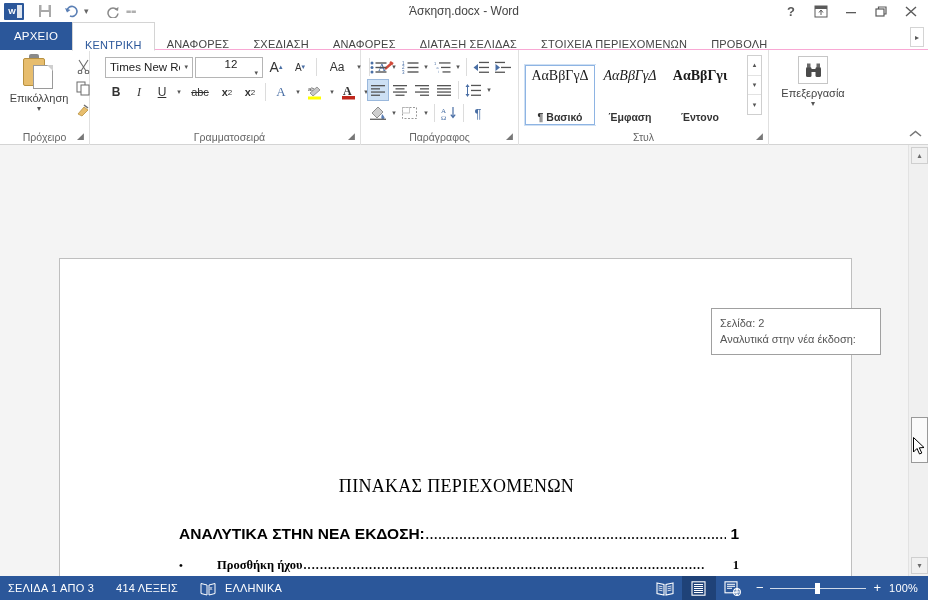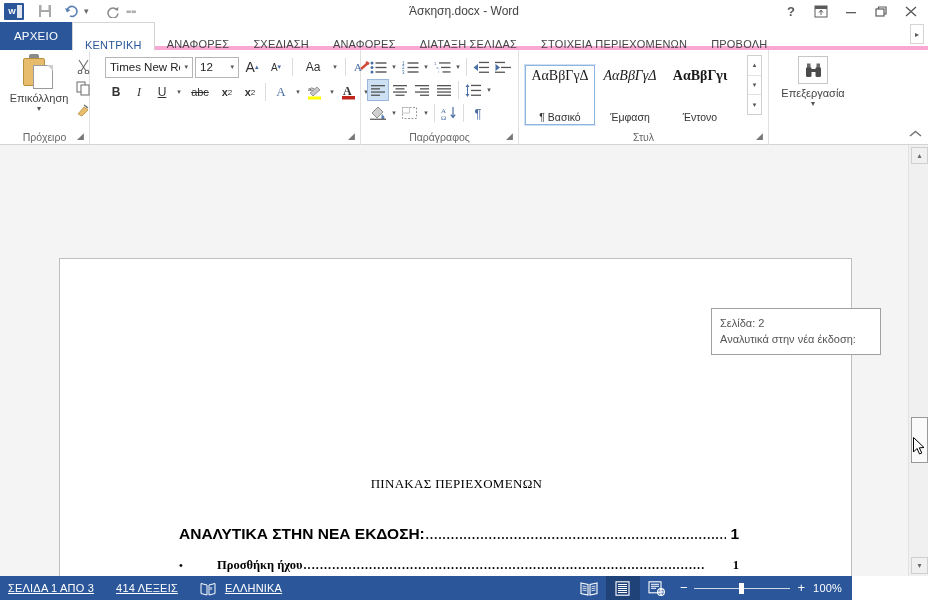--- a/index.html
+++ b/index.html
@@ -46,21 +46,21 @@
   }
   .wc {
     width: 30px; height: 22px; display: flex; align-items:center; justify-content:center;
     color: #5a5a5a; font-size: 13px;
   }
   .wc.help { font-weight: bold; font-size: 13px; }
 
   
   .tabstrip {
     position: absolute; top: 22px; left: 0; width: 928px; height: 28px;
-    background: #fff; border-bottom: 4px solid #f9a8d4;
+    background: #fff; border-bottom: 1px solid #f9a8d4;
   }
   .tabs { display: flex; align-items: flex-end; height: 28px; }
   .tab {
     height: 28px; line-height: 28px; padding: 8px 12px; font-size: 11px;
     color: #444; white-space: nowrap; letter-spacing: .2px;
   }
   .tab.file {
     background: #2b579a; color: #fff; height: 28px; padding: 0 14px;
     font-size: 11.5px;
   }
@@ -129,21 +129,21 @@
   .font-row1 { position: absolute; left: 6px; top: 6px; display: flex; align-items: center; gap: 2px;}
   .font-row2 { position: absolute; left: 6px; top: 31px; display: flex; align-items: center; gap: 1px;}
   .combo {
     height: 21px; border: 1px solid #b5b5b5; background: #fff;
     display: flex; align-items: center; font-size: 11.5px; color: #222; padding-left: 4px;
     position: relative;
   }
   .combo .cv { overflow: hidden; white-space: nowrap; }
   .combo .carr { margin-left: auto; padding: 0 4px; font-size: 7px; color: #555; }
   #font-name-combo { width: 88px; }
-  #font-size-combo { width: 44px; }
+  #font-size-combo { width: 68px; flex-direction: column; }
   .rb {
     width: 22px; height: 22px; display:flex; align-items:center; justify-content:center;
     font-size: 12px; color: #333; position: relative;
   }
   .rb.wide { width: 30px; }
   .sep { width:1px; height: 18px; background:#dcdcdc; margin: 0 3px; }
   .caretmini { font-size:7px; color:#555; width:10px; text-align:center; }
   .supsub sub, .supsub sup { font-size: 8px; }
   .strike { text-decoration: line-through; }
   .underline-u { text-decoration: underline; }
@@ -161,21 +161,21 @@
   .style-gallery { position: absolute; left: 6px; top: 15px; display: flex; }
   .style-item {
     width: 70px; height: 60px; display:flex; flex-direction:column;
     align-items:center; justify-content:center; background:#fff;
     border: 1px solid transparent;
   }
   .style-item.selected { border: 1px solid #8eb4e3; background: #fff; outline: 1px solid #cfe0f3;}
   .style-prev { font-size: 14px; color: #1a1a1a; font-family: "Liberation Serif", serif; }
   .style-prev.em { font-style: italic; }
   .style-prev.strong { font-weight: bold; }
-  .style-name { font-size: 10.5px; color: #333; margin-top: 27px; }
+  .style-name { font-size: 10.5px; color: #333; margin-top: 27px; font-weight: bold; }
   .gallery-scroll {
     position: absolute; right: 6px; top: 5px; width: 15px; height: 60px;
     display: flex; flex-direction: column; border: 1px solid #cfcfcf;
   }
   .gs {
     flex: 1; display:flex; align-items:center; justify-content:center;
     font-size: 7px; color: #555; border-bottom: 1px solid #e2e2e2;
   }
   .gs:last-child { border-bottom: none; }
 
@@ -210,21 +210,21 @@
   .tooltip {
     position: absolute; left: 711px; top: 163px; width: 170px;
     background: #fff; border: 1px solid #a0a0a0;
     padding: 6px 8px 7px 8px; font-size: 11px; color: #555; line-height: 16px;
     z-index: 30;
   }
 
   
   .doc-title {
     position: absolute; left: 0; top: 217px; width: 793px; text-align: center;
-    font-family: "Liberation Serif", serif; font-size: 13px; color: #000;
+    font-family: "Liberation Serif", serif; font-size: 18px; color: #000;
     letter-spacing: .3px;
   }
   .toc-h1 {
     position: absolute; left: 119px; top: 266px; width: 560px;
     font-size: 15.5px; font-weight: bold; color: #000;
     display: flex; align-items: baseline;
   }
   .toc-entry {
     position: absolute; left: 119px; width: 560px;
     font-family: "Liberation Serif", serif;
@@ -258,23 +258,23 @@
   .sb-thumb {
     position: absolute; left: 2px; top: 272px; width: 17px; height: 46px;
     background: #fafafa; border: 1px solid #999;
   }
   .cursor-arrow {
     position: absolute; left: 913px; top: 437px; width: 12px; height: 19px; z-index: 60;
   }
 
   
   .statusbar {
-    position: absolute; bottom: 0; left: 0; width: 852px; height: 24px;
+    position: absolute; bottom: 0; left: 0; width: 928px; height: 24px;
     background: #2b579a; color: #fff; font-size: 11px;
-    display: flex; align-items: center; text-decoration: underline;
+    display: flex; align-items: center;
   }
   .sb-left { display:flex; align-items:center; padding-left: 8px; gap: 0px; }
   .sb-item { padding: 0 12px 0 0; margin-right: 10px; white-space: nowrap; letter-spacing:.2px;}
   .sb-right { position:absolute; right: 0; top:0; height:24px; display:flex; align-items:center; }
   .view-btn {
     width: 34px; height: 24px; display:flex; align-items:center; justify-content:center;
     font-size: 13px; color:#fff;
   }
   .view-btn.active { background: #1f4278; }
   .zoomwrap { display:flex; align-items:center; gap: 7px; padding: 0 8px 0 6px;}
@@ -464,20 +464,21 @@
         </div>
         <div class="caretmini">▾</div>
         <div class="rb">
           <svg width="16" height="16" viewBox="0 0 16 16">
               <text x="2" y="11" font-size="12" font-weight="bold" fill="#333" font-family="Liberation Serif, serif">A</text>
               <rect x="1" y="12" width="13" height="3.5" fill="#c0271c"></rect>
             </svg>
         </div>
         <div class="caretmini">▾</div>
       </div>
+      <div class="rgroup-label">Γραμματοσειρά</div>
       <div class="dialog-launcher">◢</div>
     </div>
 
     <div class="rgroup" id="grp-para">
       <div class="para-row1">
         <div class="rb">
           <svg width="17" height="13" viewBox="0 0 17 13">
               <circle cx="2" cy="2" r="1.5" fill="#4a6fa5"></circle>
               <circle cx="2" cy="6.5" r="1.5" fill="#4a6fa5"></circle>
               <circle cx="2" cy="11" r="1.5" fill="#4a6fa5"></circle>

